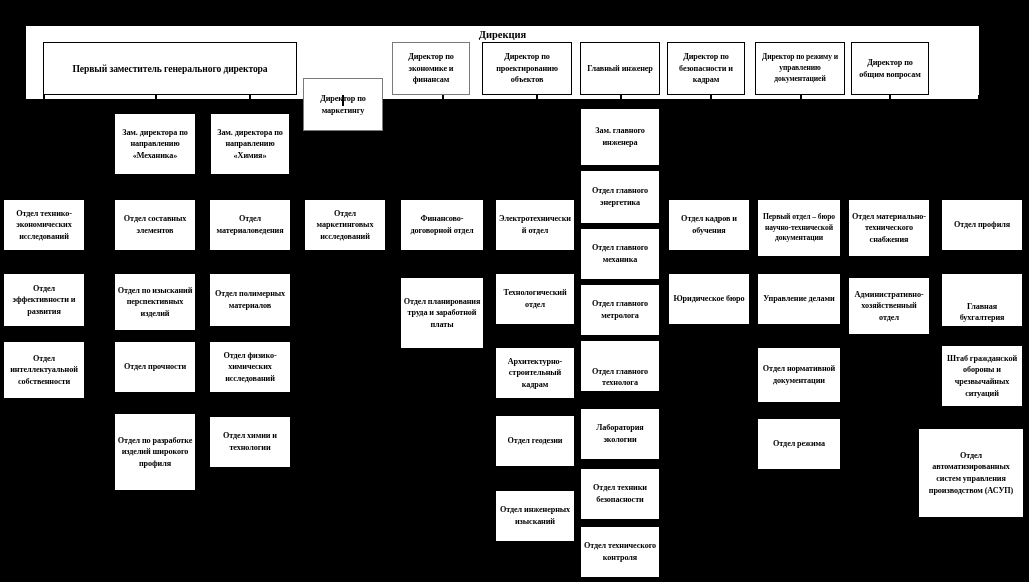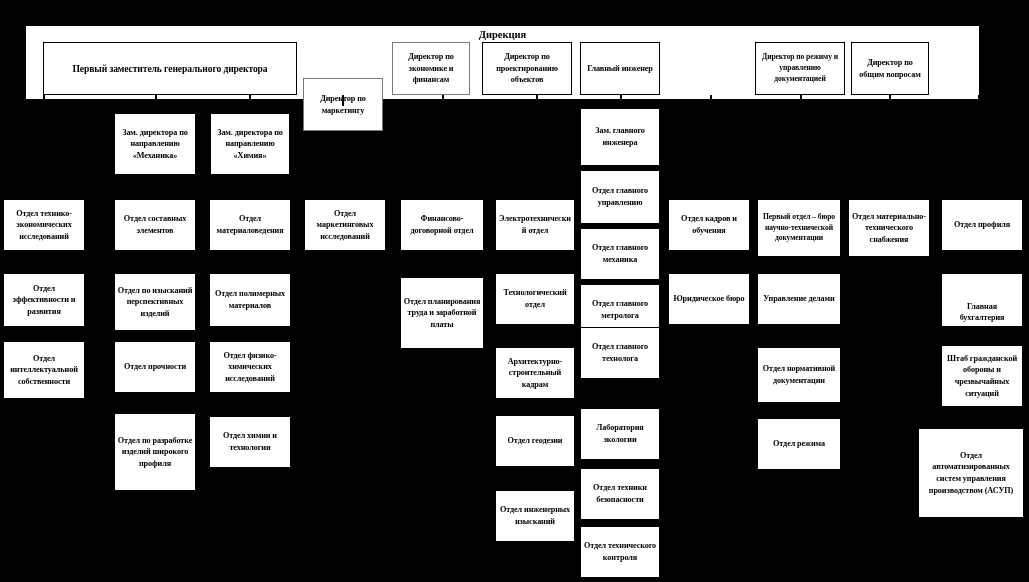--- a/index.html
+++ b/index.html
@@ -82,20 +82,23 @@
   </div>
 
   <div class="node fs8" style="left:482px; top:42px; width:90px; height:53px;">
     <span>Директор по проектированию объектов</span>
   </div>
 
   <div class="node fs8" style="left:580px; top:42px; width:80px; height:53px;">
     <span>Главный инженер</span>
   </div>
 
+  <div class="node fs8" style="left:667px; top:42px; width:78px; height:53px;">
+    <span>Директор по безопасности и кадрам</span>
+  </div>
 
   <div class="node fs75" style="left:755px; top:42px; width:90px; height:53px;">
     <span>Директор по режиму и управлению документацией</span>
   </div>
 
   <div class="node fs8" style="left:851px; top:42px; width:78px; height:53px;">
     <span>Директор по общим вопросам</span>
   </div>
 
   <div class="connector" style="left:43px;  top:95px; width:1.5px; height:11px;"></div>
@@ -179,29 +182,29 @@
     <span>Архитектурно-строительный кадрам</span>
   </div>
   <div class="node fs8" style="left:495px; top:415px; width:80px; height:52px;">
     <span>Отдел геодезии</span>
   </div>
   <div class="node fs8" style="left:495px; top:490px; width:80px; height:52px;">
     <span>Отдел инженерных изысканий</span>
   </div>
 
   <div class="node fs8" style="left:580px; top:170px; width:80px; height:54px;">
-    <span>Отдел главного управлению</span>
+    <span>Отдел главного энергетика</span>
   </div>
   <div class="node fs8" style="left:580px; top:228px; width:80px; height:52px;">
     <span>Отдел главного механика</span>
   </div>
   <div class="node fs8" style="left:580px; top:284px; width:80px; height:52px;">
     <span>Отдел главного метролога</span>
   </div>
-  <div class="node fs8" style="left:580px; top:327px; width:80px; height:52px;">
+  <div class="node fs8" style="left:580px; top:340px; width:80px; height:52px;align-items:flex-end;">
     <span>Отдел главного технолога</span>
   </div>
   <div class="node fs8" style="left:580px; top:408px; width:80px; height:52px;">
     <span>Лаборатория экологии</span>
   </div>
   <div class="node fs8" style="left:580px; top:468px; width:80px; height:52px;">
     <span>Отдел техники безопасности</span>
   </div>
   <div class="node fs8" style="left:580px; top:526px; width:80px; height:52px;">
     <span>Отдел технического контроля</span>
@@ -223,20 +226,23 @@
   <div class="node fs8" style="left:757px; top:347px; width:84px; height:56px;">
     <span>Отдел нормативной документации</span>
   </div>
   <div class="node fs8" style="left:757px; top:418px; width:84px; height:52px;">
     <span>Отдел режима</span>
   </div>
 
   <div class="node fs8" style="left:848px; top:199px; width:82px; height:58px;">
     <span>Отдел материально-технического снабжения</span>
   </div>
+  <div class="node fs8" style="left:848px; top:277px; width:82px; height:58px;">
+    <span>Административно-хозяйственный отдел</span>
+  </div>
 
   <div class="node fs8" style="left:941px; top:199px; width:82px; height:52px;">
     <span>Отдел профиля</span>
   </div>
   <div class="node fs8" style="left:941px; top:273px; width:82px; height:54px;align-items:flex-end;">
     <span>Главная бухгалтерия</span>
   </div>
   <div class="node fs8" style="left:941px; top:345px; width:82px; height:62px;">
     <span>Штаб гражданской обороны и чрезвычайных ситуаций</span>
   </div>

